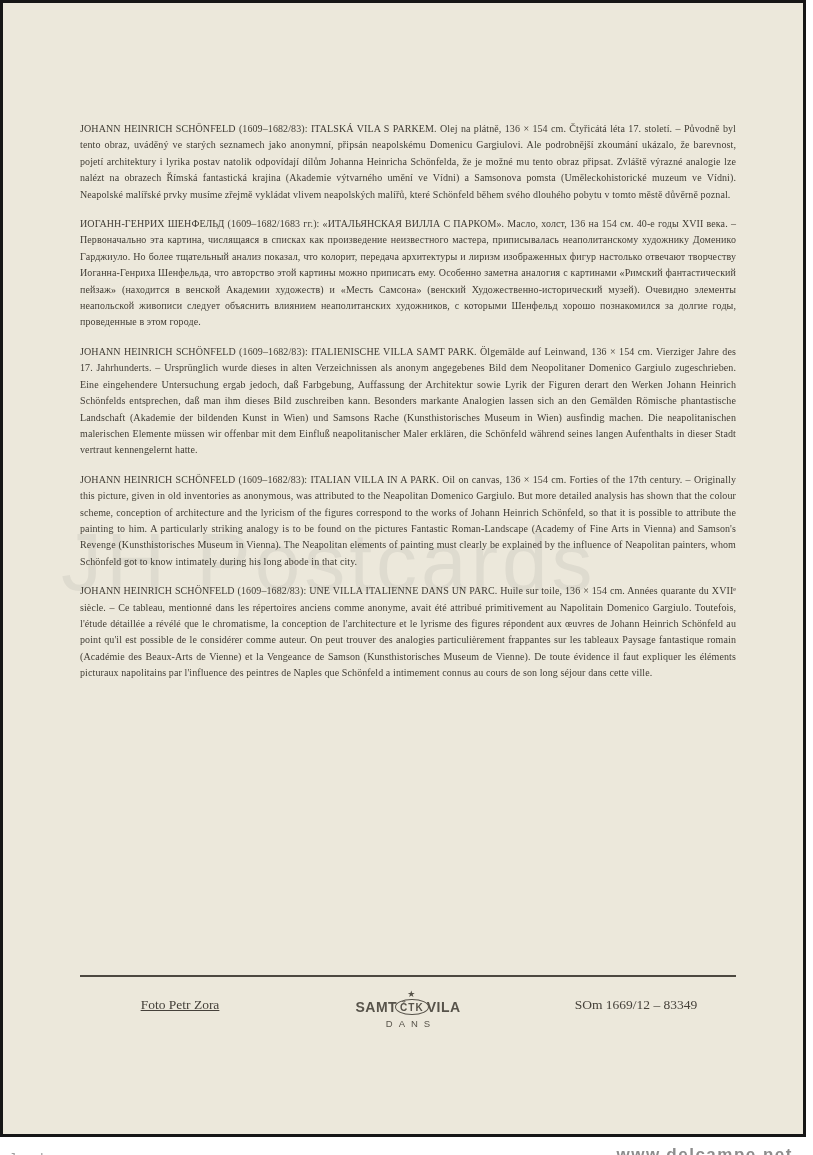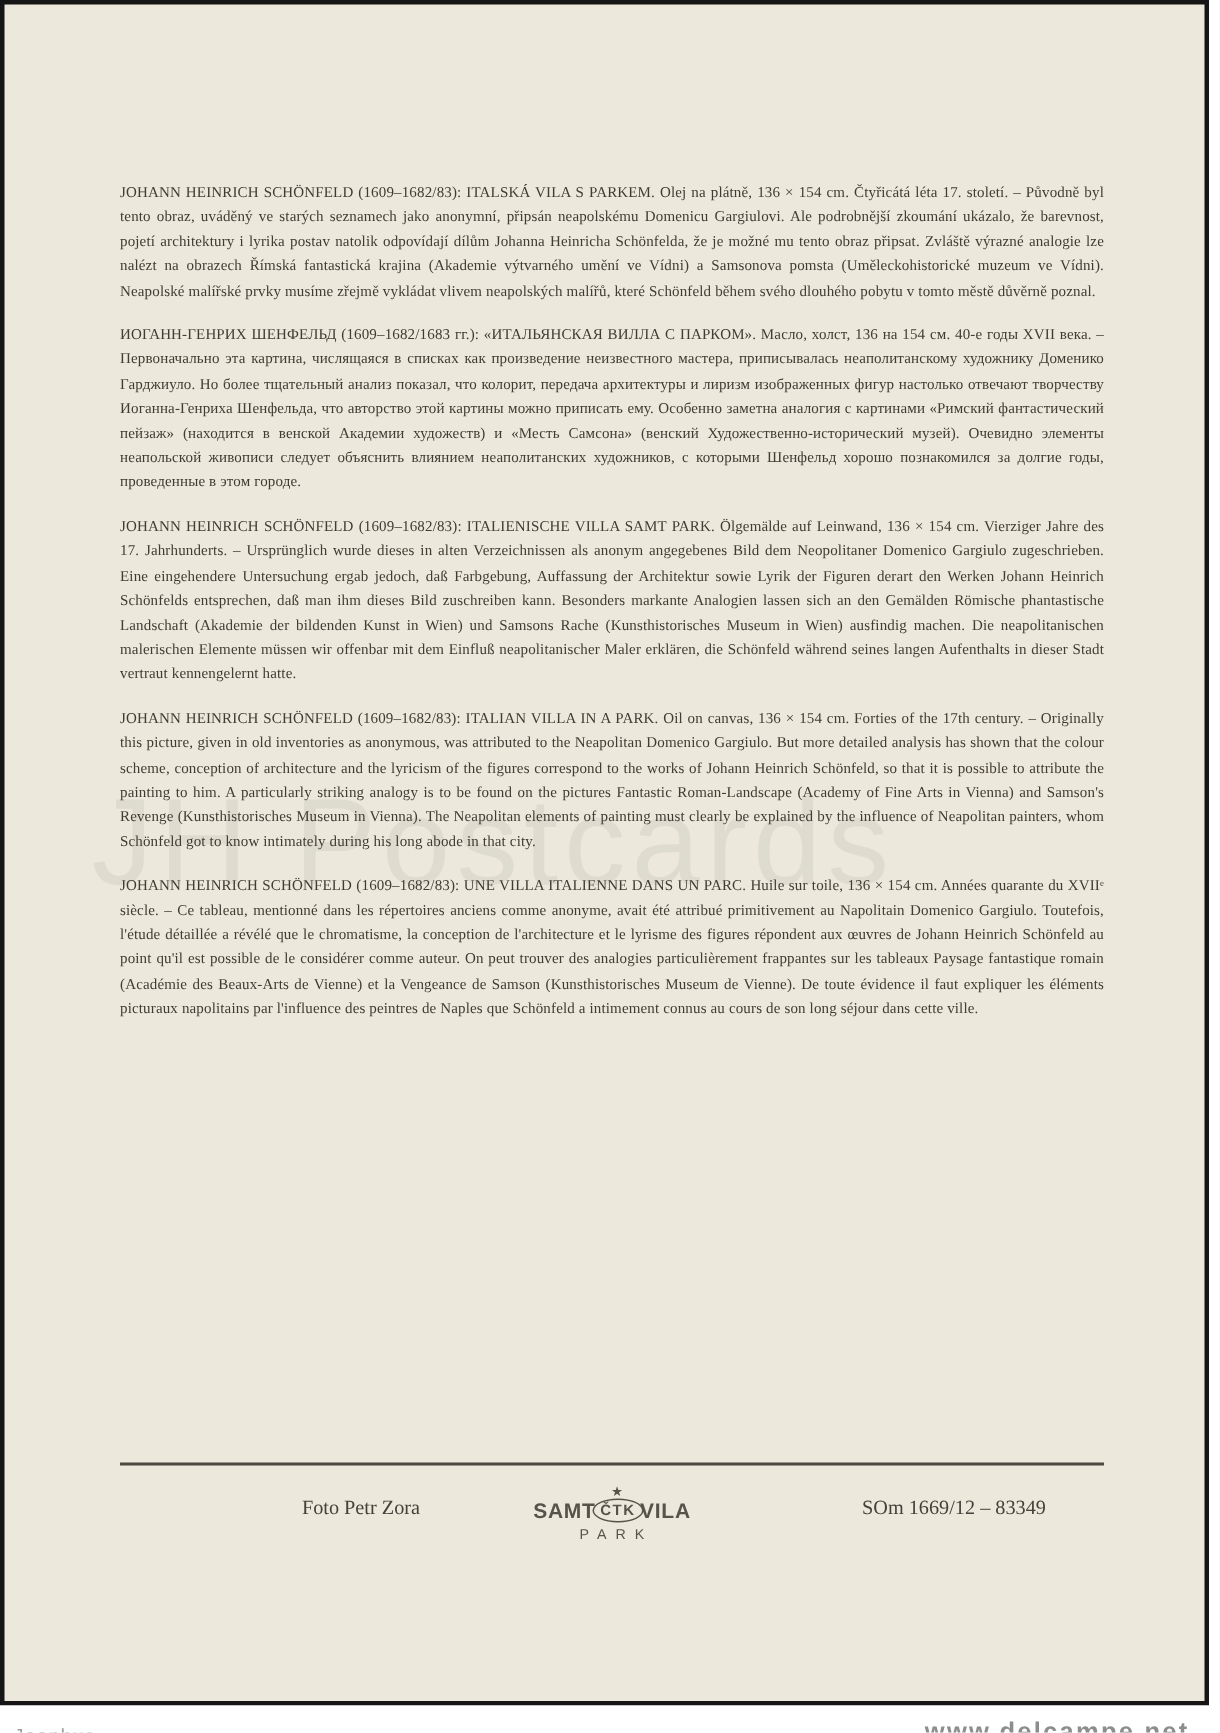--- a/index.html
+++ b/index.html
@@ -66,21 +66,21 @@
     width: 100%;
   }
   .footer-row {
     margin-top: 20px;
     display: flex;
     justify-content: space-between;
     align-items: flex-start;
     color: #45413a;
     font-size: 13.5px;
   }
-  .credit { width: 200px; text-align: right; }
+  .credit { width: 200px; text-align: center; text-decoration: underline; }
   .code   { width: 200px; text-align: center; }
   .logo {
     display: inline-flex;
     flex-direction: column;
     align-items: center;
     color: #57534a;
     font-family: "Liberation Sans", "DejaVu Sans", sans-serif;
     margin-top: 2px;
   }
   .logo-line {
@@ -167,21 +167,21 @@
 
         <span class="logo">
           <span class="logo-line">
             <span>SAMT</span>
             <span class="lg-ctk">
               <span class="lg-star">★</span>
               <span>ČTK</span>
             </span>
             <span>VILA</span>
           </span>
-          <span class="logo-city">PARK</span>
+          <span class="logo-city">DANS</span>
         </span>
 
         <span class="code">SOm 1669/12 – 83349</span>
       </div>
     </div>
 
   </div>
 
   <div class="margin-strip">
     <span class="seller-name">Jaanhus</span>

